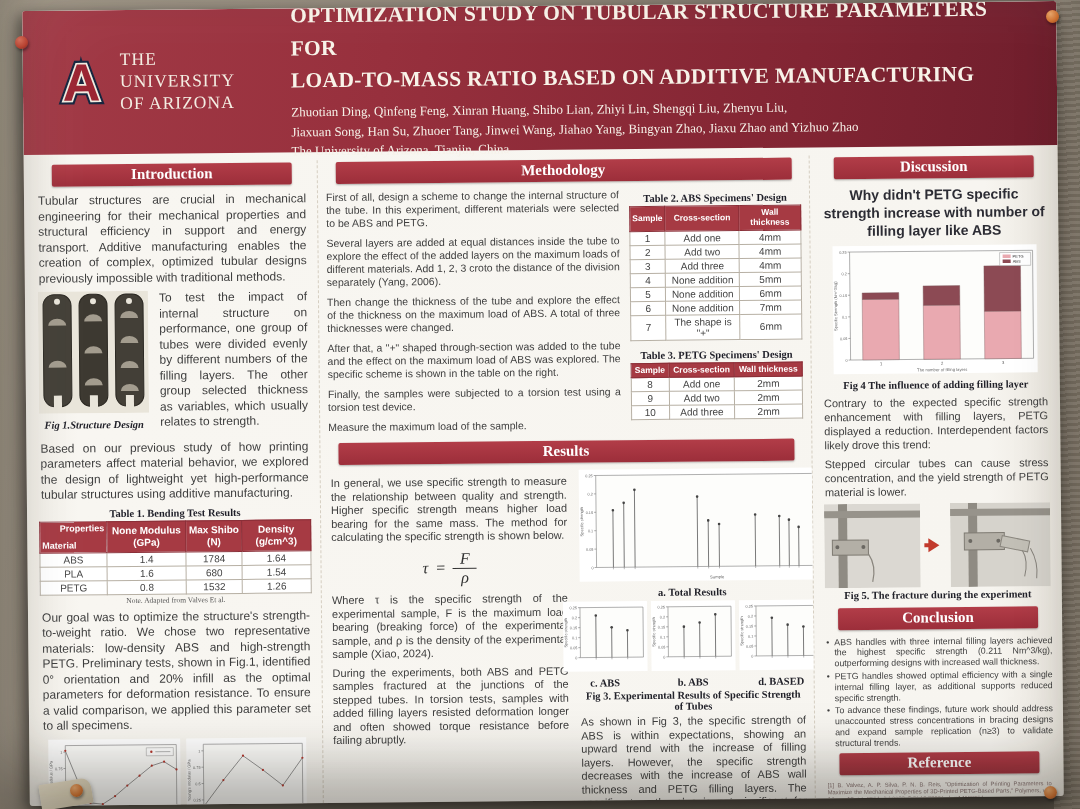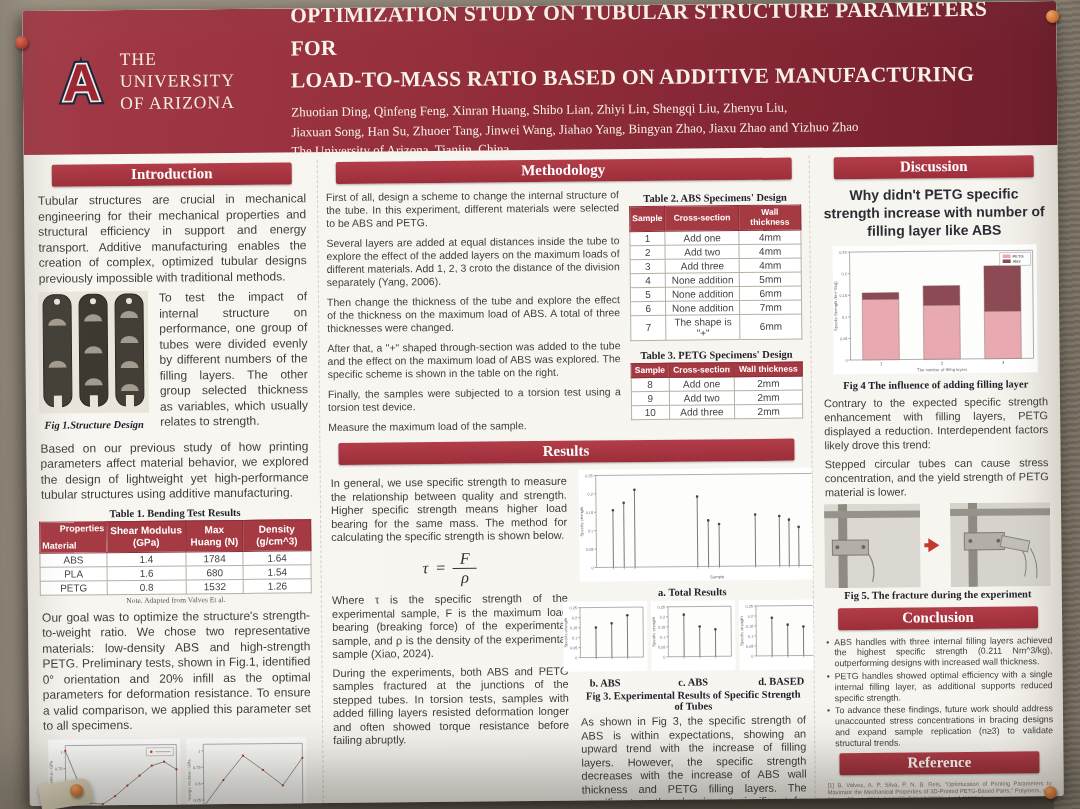--- a/index.html
+++ b/index.html
@@ -176,22 +176,22 @@
         </div>
         <p class="body">Based on our previous study of how printing parameters affect material behavior, we explored the design of lightweight yet high-performance tubular structures using additive manufacturing.</p>
         <div class="tbl-title">Table 1. Bending Test Results</div>
         <table class="data-table">
           <thead>
             <tr>
               <th class="diag">
                 <span class="tr">Properties</span>
                 <span class="bl">Material</span>
               </th>
-              <th>Shear Modulus (GPa)</th>
-              <th>Max Huang (N)</th>
+              <th>None Modulus (GPa)</th>
+              <th>Max Shibo (N)</th>
               <th>Density (g/cm^3)</th>
             </tr>
           </thead>
           <tbody>
               <tr>
                 <td>ABS</td>
                 <td>1.4</td>
                 <td>1784</td>
                 <td>1.64</td>
               </tr>
@@ -446,59 +446,59 @@
                     <text x="14" y="47.6" text-anchor="end" font-size="3.8" fill="#666">0.05</text>
                     <line x1="15" y1="36" x2="17" y2="36" stroke="#777" stroke-width="0.6"></line>
                     <text x="14" y="37.6" text-anchor="end" font-size="3.8" fill="#666">0.1</text>
                     <line x1="15" y1="25.999999999999996" x2="17" y2="25.999999999999996" stroke="#777" stroke-width="0.6"></line>
                     <text x="14" y="27.599999999999998" text-anchor="end" font-size="3.8" fill="#666">0.15</text>
                     <line x1="15" y1="16" x2="17" y2="16" stroke="#777" stroke-width="0.6"></line>
                     <text x="14" y="17.6" text-anchor="end" font-size="3.8" fill="#666">0.2</text>
                     <line x1="15" y1="6" x2="17" y2="6" stroke="#777" stroke-width="0.6"></line>
                     <text x="14" y="7.6" text-anchor="end" font-size="3.8" fill="#666">0.25</text>
                     <text transform="translate(4 31) rotate(-90)" text-anchor="middle" font-size="4" fill="#666">Specific strength</text>
-                    <line x1="32.75" y1="56" x2="32.75" y2="26" stroke="#6b6b6b" stroke-width="0.9"></line>
-                    <circle cx="32.75" cy="26" r="1.3" fill="#444"></circle>
+                    <line x1="32.75" y1="56" x2="32.75" y2="14" stroke="#6b6b6b" stroke-width="0.9"></line>
+                    <circle cx="32.75" cy="14" r="1.3" fill="#444"></circle>
                     <line x1="32.75" y1="56" x2="32.75" y2="58" stroke="#777" stroke-width="0.5"></line>
-                    <line x1="48.5" y1="56" x2="48.5" y2="22" stroke="#6b6b6b" stroke-width="0.9"></line>
-                    <circle cx="48.5" cy="22" r="1.3" fill="#444"></circle>
+                    <line x1="48.5" y1="56" x2="48.5" y2="26" stroke="#6b6b6b" stroke-width="0.9"></line>
+                    <circle cx="48.5" cy="26" r="1.3" fill="#444"></circle>
                     <line x1="48.5" y1="56" x2="48.5" y2="58" stroke="#777" stroke-width="0.5"></line>
-                    <line x1="64.25" y1="56" x2="64.25" y2="14" stroke="#6b6b6b" stroke-width="0.9"></line>
-                    <circle cx="64.25" cy="14" r="1.3" fill="#444"></circle>
+                    <line x1="64.25" y1="56" x2="64.25" y2="29" stroke="#6b6b6b" stroke-width="0.9"></line>
+                    <circle cx="64.25" cy="29" r="1.3" fill="#444"></circle>
                     <line x1="64.25" y1="56" x2="64.25" y2="58" stroke="#777" stroke-width="0.5"></line>
                   </svg>
-                <div class="fig-cap">b. ABS</div>
+                <div class="fig-cap">c. ABS</div>
               </div>
               <div class="sf">
                 <svg width="84" height="70" class="chart-frame">
                     <rect x="17" y="6" width="63" height="50" fill="#fdfdfb" stroke="#8f8f8f" stroke-width="0.7"></rect>
                     <line x1="15" y1="56" x2="17" y2="56" stroke="#777" stroke-width="0.6"></line>
                     <text x="14" y="57.6" text-anchor="end" font-size="3.8" fill="#666">0</text>
                     <line x1="15" y1="46" x2="17" y2="46" stroke="#777" stroke-width="0.6"></line>
                     <text x="14" y="47.6" text-anchor="end" font-size="3.8" fill="#666">0.05</text>
                     <line x1="15" y1="36" x2="17" y2="36" stroke="#777" stroke-width="0.6"></line>
                     <text x="14" y="37.6" text-anchor="end" font-size="3.8" fill="#666">0.1</text>
                     <line x1="15" y1="25.999999999999996" x2="17" y2="25.999999999999996" stroke="#777" stroke-width="0.6"></line>
                     <text x="14" y="27.599999999999998" text-anchor="end" font-size="3.8" fill="#666">0.15</text>
                     <line x1="15" y1="16" x2="17" y2="16" stroke="#777" stroke-width="0.6"></line>
                     <text x="14" y="17.6" text-anchor="end" font-size="3.8" fill="#666">0.2</text>
                     <line x1="15" y1="6" x2="17" y2="6" stroke="#777" stroke-width="0.6"></line>
                     <text x="14" y="7.6" text-anchor="end" font-size="3.8" fill="#666">0.25</text>
                     <text transform="translate(4 31) rotate(-90)" text-anchor="middle" font-size="4" fill="#666">Specific strength</text>
-                    <line x1="32.75" y1="56" x2="32.75" y2="14" stroke="#6b6b6b" stroke-width="0.9"></line>
-                    <circle cx="32.75" cy="14" r="1.3" fill="#444"></circle>
+                    <line x1="32.75" y1="56" x2="32.75" y2="26" stroke="#6b6b6b" stroke-width="0.9"></line>
+                    <circle cx="32.75" cy="26" r="1.3" fill="#444"></circle>
                     <line x1="32.75" y1="56" x2="32.75" y2="58" stroke="#777" stroke-width="0.5"></line>
-                    <line x1="48.5" y1="56" x2="48.5" y2="26" stroke="#6b6b6b" stroke-width="0.9"></line>
-                    <circle cx="48.5" cy="26" r="1.3" fill="#444"></circle>
+                    <line x1="48.5" y1="56" x2="48.5" y2="22" stroke="#6b6b6b" stroke-width="0.9"></line>
+                    <circle cx="48.5" cy="22" r="1.3" fill="#444"></circle>
                     <line x1="48.5" y1="56" x2="48.5" y2="58" stroke="#777" stroke-width="0.5"></line>
-                    <line x1="64.25" y1="56" x2="64.25" y2="29" stroke="#6b6b6b" stroke-width="0.9"></line>
-                    <circle cx="64.25" cy="29" r="1.3" fill="#444"></circle>
+                    <line x1="64.25" y1="56" x2="64.25" y2="14" stroke="#6b6b6b" stroke-width="0.9"></line>
+                    <circle cx="64.25" cy="14" r="1.3" fill="#444"></circle>
                     <line x1="64.25" y1="56" x2="64.25" y2="58" stroke="#777" stroke-width="0.5"></line>
                   </svg>
-                <div class="fig-cap">c. ABS</div>
+                <div class="fig-cap">b. ABS</div>
               </div>
               <div class="sf">
                 <svg width="84" height="70" class="chart-frame">
                     <rect x="17" y="6" width="63" height="50" fill="#fdfdfb" stroke="#8f8f8f" stroke-width="0.7"></rect>
                     <line x1="15" y1="56" x2="17" y2="56" stroke="#777" stroke-width="0.6"></line>
                     <text x="14" y="57.6" text-anchor="end" font-size="3.8" fill="#666">0</text>
                     <line x1="15" y1="46" x2="17" y2="46" stroke="#777" stroke-width="0.6"></line>
                     <text x="14" y="47.6" text-anchor="end" font-size="3.8" fill="#666">0.05</text>
                     <line x1="15" y1="36" x2="17" y2="36" stroke="#777" stroke-width="0.6"></line>
                     <text x="14" y="37.6" text-anchor="end" font-size="3.8" fill="#666">0.1</text>

